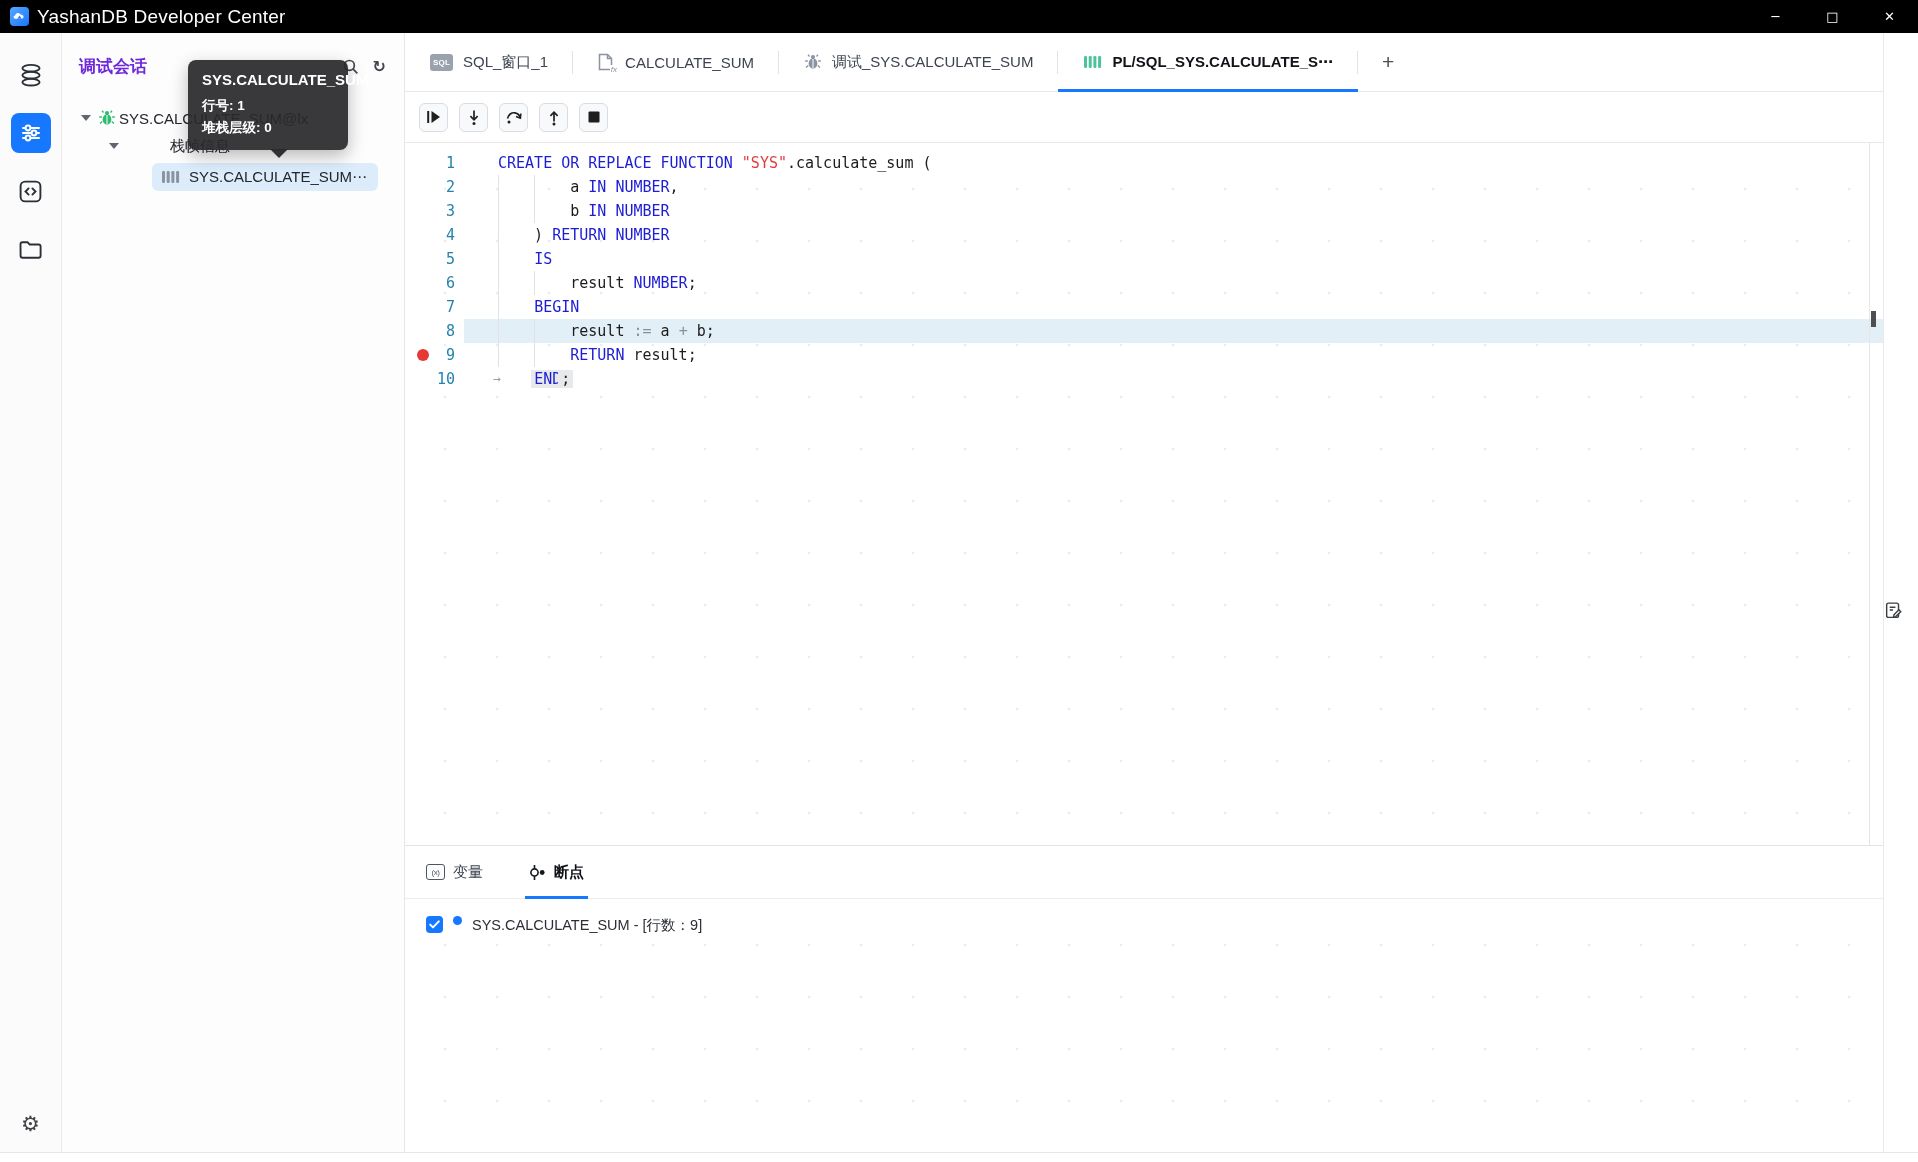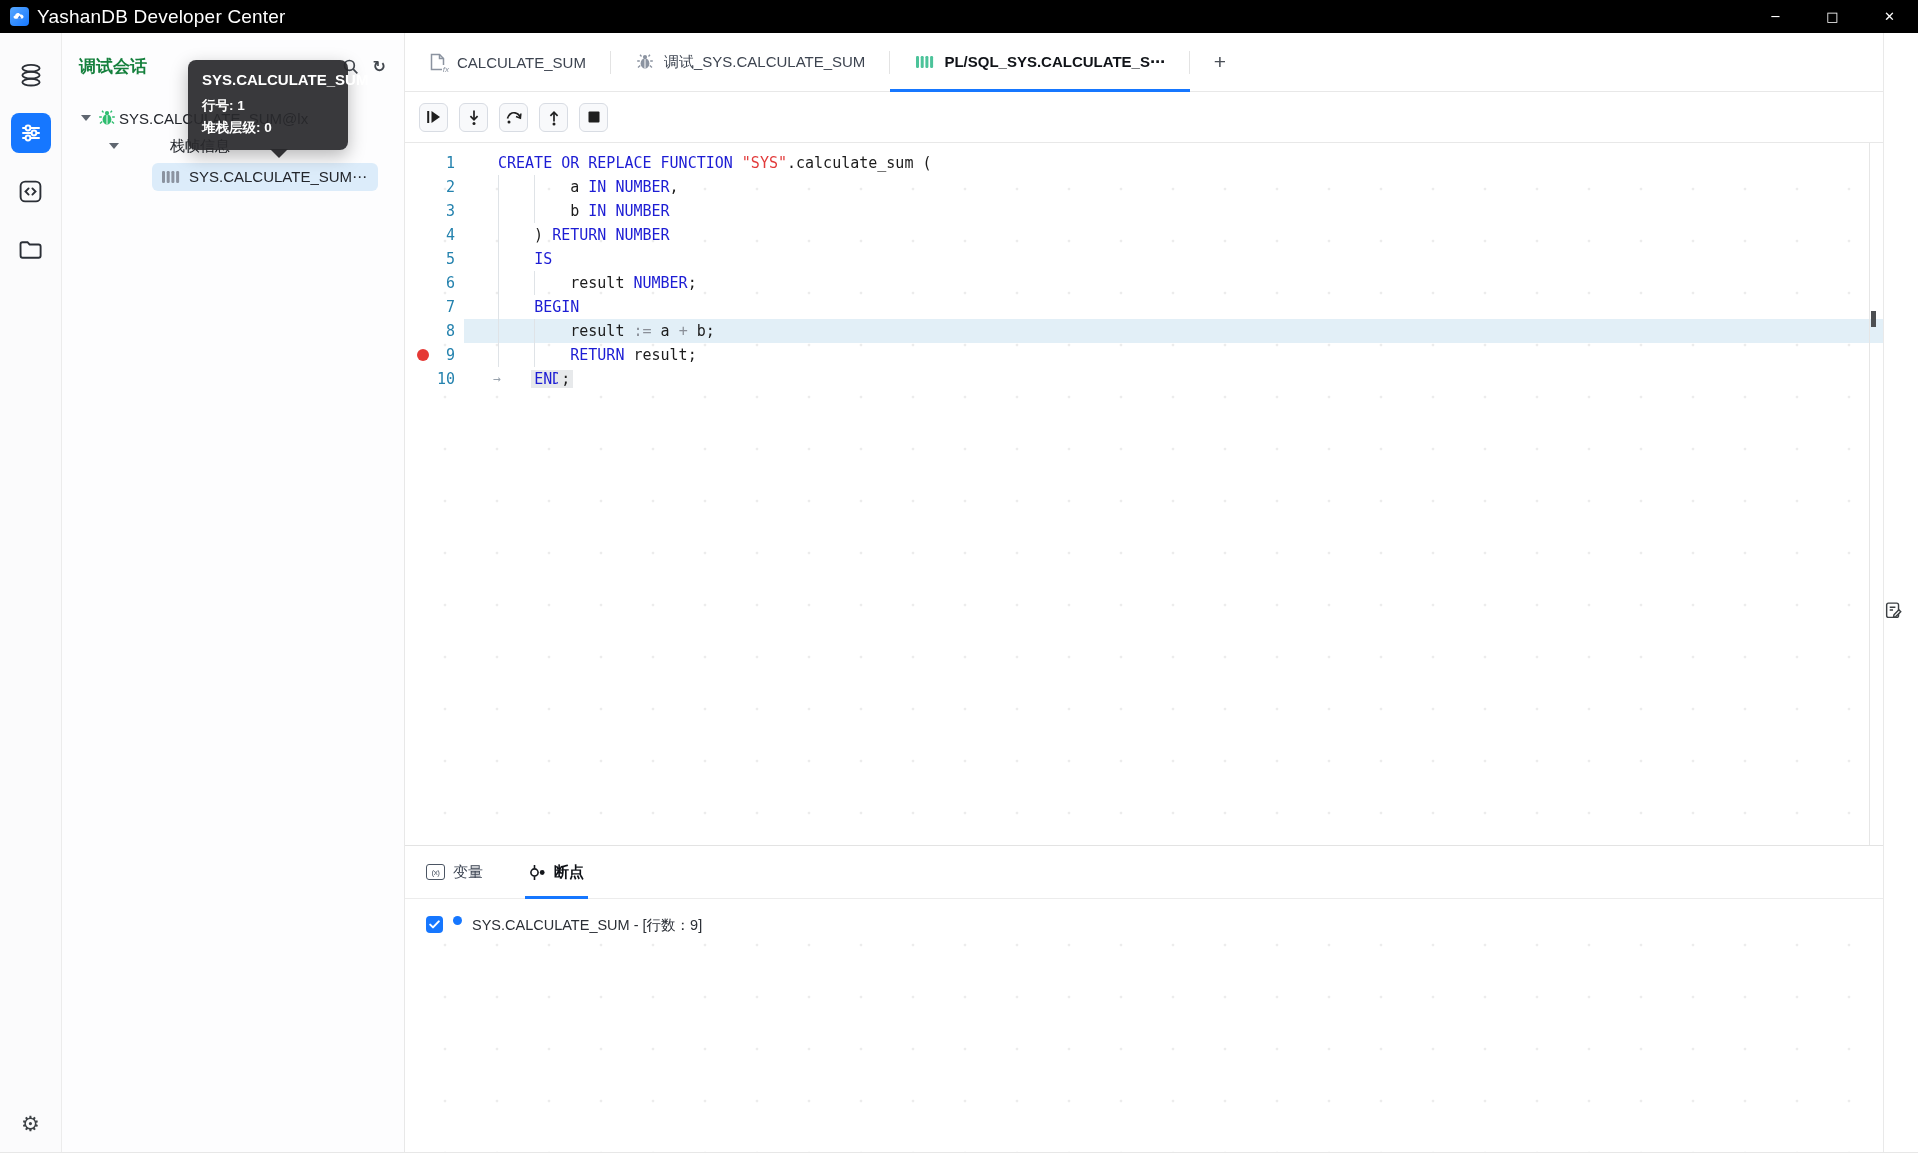--- a/index.html
+++ b/index.html
@@ -28,21 +28,21 @@
   
   .rail { width:62px; flex:none; background:#fbfbfc; border-right:1px solid #ececec;
     display:flex; flex-direction:column; align-items:center; padding-top:22px; }
   .rail-icon { width:40px; height:40px; display:flex; align-items:center; justify-content:center; margin-bottom:18px; }
   .rail-icon.active { background:#1677ff; border-radius:8px; }
   .rail-spacer { flex:1; }
   .gear { font-size:21px; color:#3f4347; margin-bottom:16px; }
   
   .sidepanel { width:343px; flex:none; border-right:1px solid #e8e8e8; position:relative; background:#fdfdfe; }
   .panel-header { display:flex; align-items:center; padding:22px 18px 10px 17px; }
-  .panel-title { font-size:17px; font-weight:700; color:#15803d; }
+  .panel-title { font-size:17px; font-weight:700; color:#6d28d9; }
   .panel-actions { margin-left:auto; display:flex; gap:14px; align-items:center; }
   .tree { padding-top:16px; font-size:15px; color:#23262c; }
   .tree-row { display:flex; align-items:center; height:28px; }
   .caret { width:0; height:0; border-left:5px solid transparent; border-right:5px solid transparent;
     border-top:6px solid #5f6670; margin-right:7px; flex:none; }
   .tree-row.lvl0 { padding-left:19px; }
   .tree-row.lvl1 { padding-left:47px;gap:44px; }
   .tree-row.lvl2 { padding-left:90px; height:34px; }
   .tree-pill { display:flex; align-items:center; gap:9px; background:#dcecfa; border-radius:6px;
     padding:5px 11px 5px 9px; }
@@ -219,20 +219,24 @@
             </span>
             <span>SYS.CALCULATE_SUM⋯</span>
           </div>
         </div>
       </div>
   </div>
 
   <div class="main">
     <div class="tabbar" id="tabbar">
         <div class="tab">
+          <span class="sql-badge">SQL</span>
+          <span>SQL_窗口_1</span>
+        </div>
+        <div class="tab">
           <span class="fxfile">
             <svg width="15" height="18" viewBox="0 0 15 18" fill="none" stroke="#8b93a0" stroke-width="1.5">
               <path d="M1.5 1.5h8l4 4v11h-12z"></path>
               <path d="M9.5 1.5v4h4"></path>
             </svg>
             <span>fx</span>
           </span>
           <span>CALCULATE_SUM</span>
         </div>
         <div class="tab">

